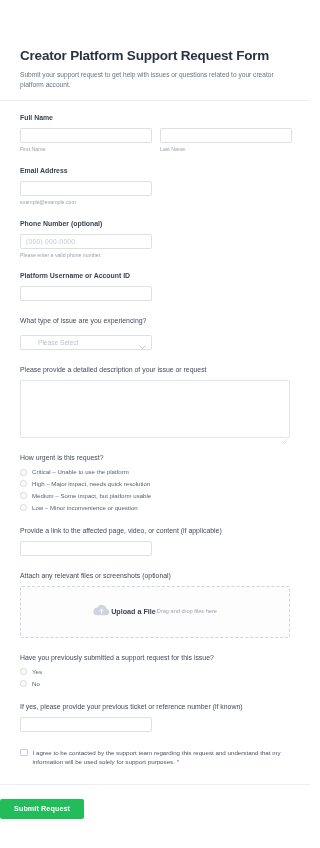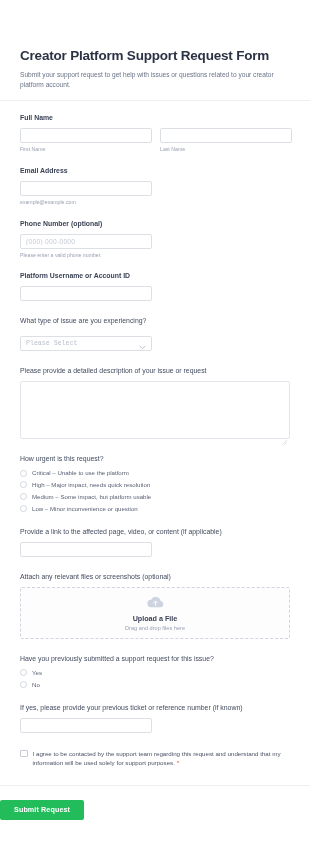--- a/index.html
+++ b/index.html
@@ -107,22 +107,22 @@
     width: 132px;
   }
   .select {
     width: 132px;
     height: 15px;
     border: 1px solid #dcdfe4;
     border-radius: 2px;
     background: #ffffff;
     font-size: 6.6px;
     color: #b9bfcd;
-    padding: 0 16px 0 5px;
-    font-family: Liberation Mono, monospace;
+    padding: 0 16px 0 17px;
+    font-family: Liberation Sans, sans-serif;
     outline: none;
     appearance: none;
     -webkit-appearance: none;
     line-height: 13px;
   }
   .select-chevron {
     position: absolute;
     right: 6px;
     top: 5px;
     pointer-events: none;
@@ -175,21 +175,21 @@
     line-height: 1.2;
   }
 
   
   .upload-box {
     border: 1px dashed #cfd4e0;
     border-radius: 2px;
     height: 52px;
     background: #fdfdfe;
     display: flex;
-    flex-direction: column;
+    flex-direction: row;
     align-items: center;
     justify-content: center;
     gap: 1px;
   }
   .cloud-icon { margin-bottom: 2px; }
   .upload-title {
     font-size: 7.2px;
     font-weight: bold;
     color: #3a4256;
     line-height: 1.2;

